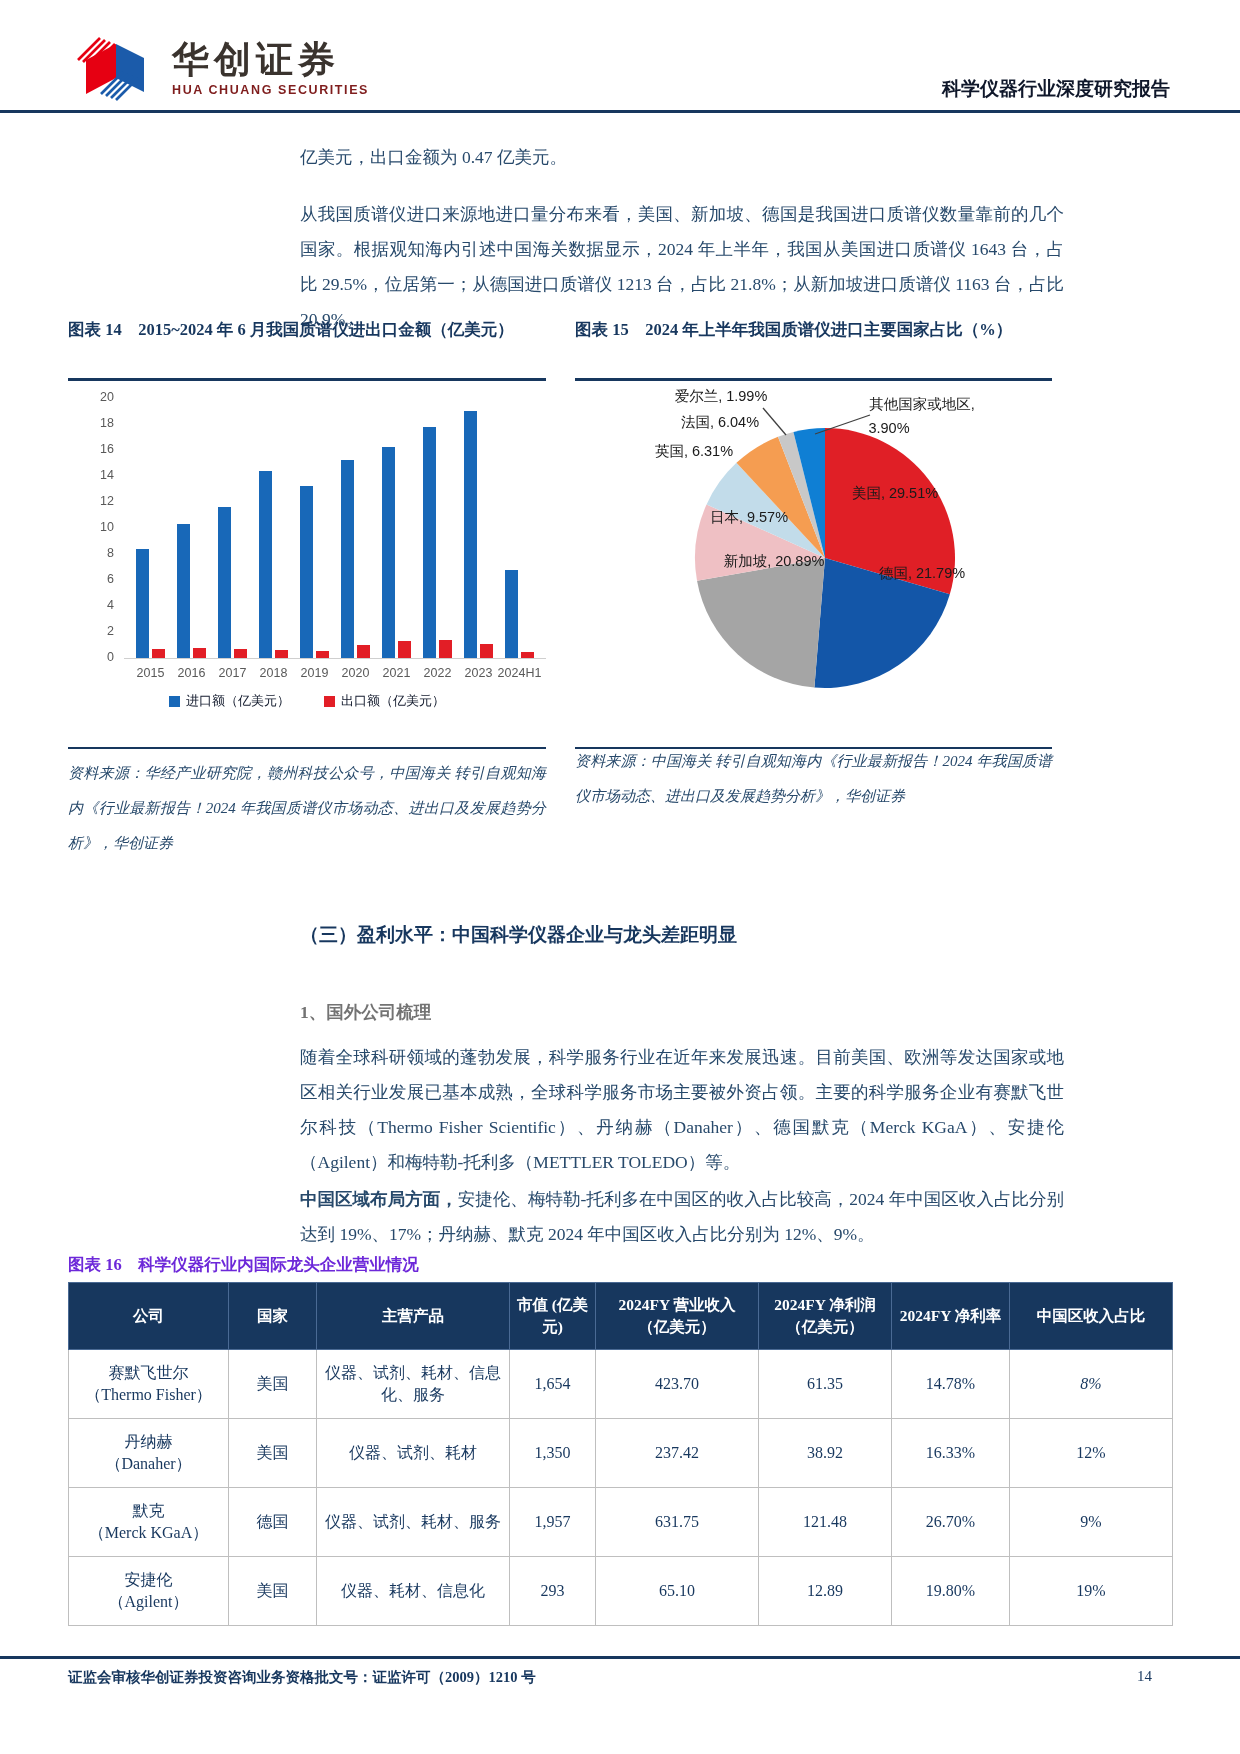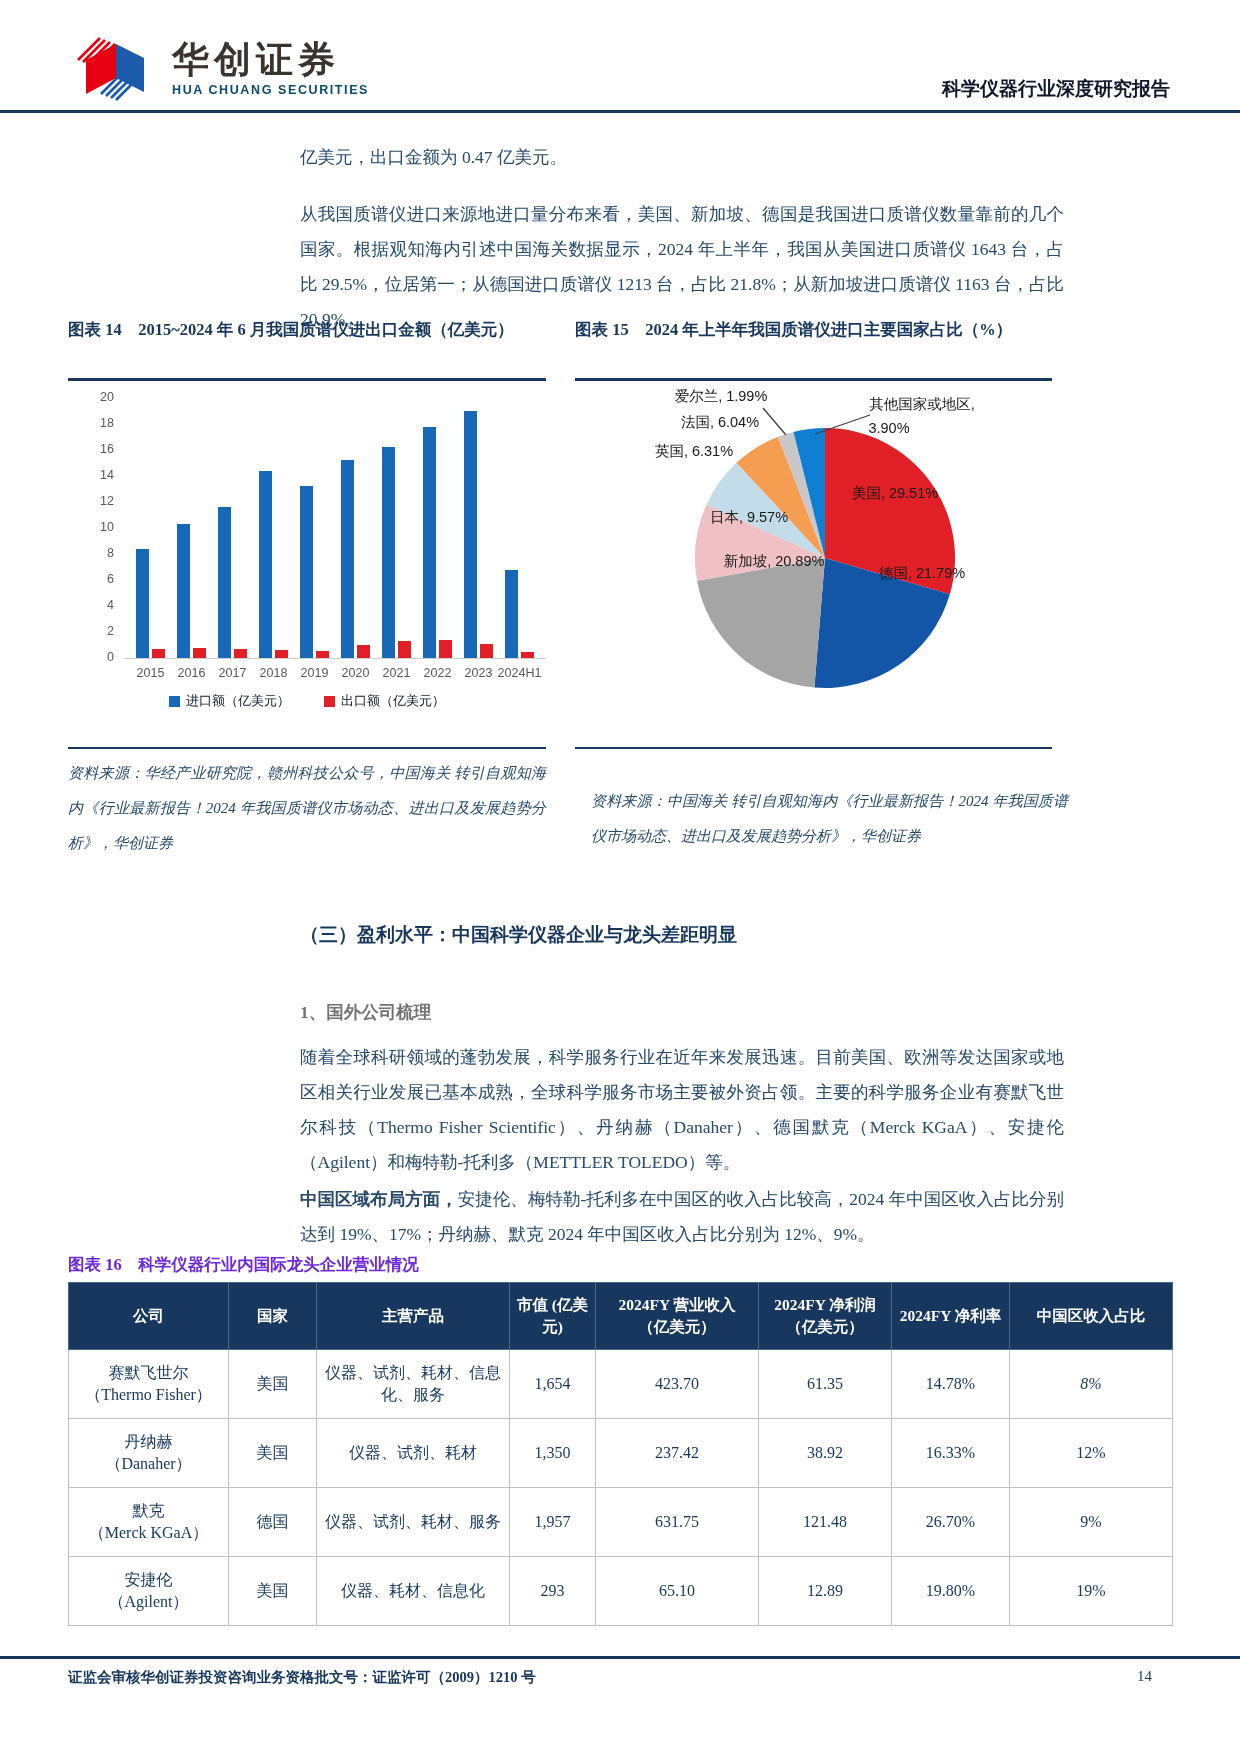--- a/index.html
+++ b/index.html
@@ -8,42 +8,42 @@
     background:#ffffff; overflow:hidden;
     font-family:"Liberation Serif", serif; color:#1F3864;
   }
   
   .logo { position:absolute; left:70px; top:26px; display:flex; align-items:center; }
   .logo-mark { width:92px; height:84px; }
   .logo-text { margin-left:10px; }
   .logo-cn { font-family:Liberation Sans, sans-serif; font-weight:bold; font-size:37px;
              color:#3A332E; letter-spacing:5px; line-height:40px; }
   .logo-en { font-family:"Liberation Sans", sans-serif; font-weight:bold; font-size:12.5px;
-             color:#0c4a6e; letter-spacing:1.6px; margin-top:3px; }
+             color:#7f1d1d; letter-spacing:1.6px; margin-top:3px; }
   .report-title { position:absolute; right:70px; top:76px; font-size:19px; font-weight:bold; color:#0f172a; }
   .rule { position:absolute; background:#17375E; }
   .rule-header { left:0; top:110px; width:1240px; height:3px; }
   
   .para { position:absolute; left:300px; width:764px; font-size:17.5px; line-height:35px;
           color:#27496B; text-align:justify; }
   .p1 { top:140px; }
   .p2 { top:185px;margin-top:12px; }
   
   .fig-title { position:absolute; font-size:16.5px; font-weight:bold; color:#17375E; line-height:27px; }
   .fig14-title { left:68px; top:316px; width:478px; }
   .fig15-title { left:575px; top:316px; width:477px; }
   .fig-rule { height:2.5px; }
   .fig14-rule { left:68px; top:378px; width:478px; }
   .fig15-rule { left:575px; top:378px; width:477px; }
   .src-rule-left  { left:68px;  top:747px; width:478px; height:2px; }
   .src-rule-right { left:575px; top:747px; width:477px; height:2px; }
   .src-note { position:absolute; font-size:15px; font-style:italic; line-height:35px;
               color:#27496B; text-align:justify; }
   .src14 { left:68px; top:756px; width:478px; }
-  .src15 { left:575px; top:784px; width:477px;margin-left:16px; }
+  .src15 { left:575px; top:744px; width:477px; }
   
   .bar-chart { position:absolute; left:68px; top:388px; width:478px; height:332px;
                font-family:"Liberation Sans", sans-serif; }
   .ytick { position:absolute; width:34px; text-align:right; font-size:12.5px; color:#595959; }
   .axis-line { position:absolute; background:#CFCFCF; }
   .bar { position:absolute; }
   .xtick { position:absolute; width:56px; text-align:center; font-size:12.5px; color:#595959; }
   .legend { position:absolute; left:0; top:304px; width:478px; display:flex; justify-content:center; gap:34px; }
   .legend-item { display:flex; align-items:center; gap:6px; font-size:13px; color:#0f172a; }
   .legend-swatch { width:11px; height:11px; display:inline-block; }

